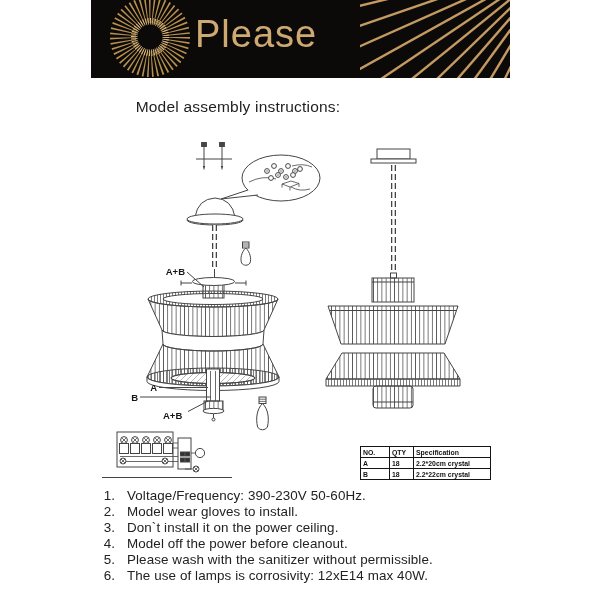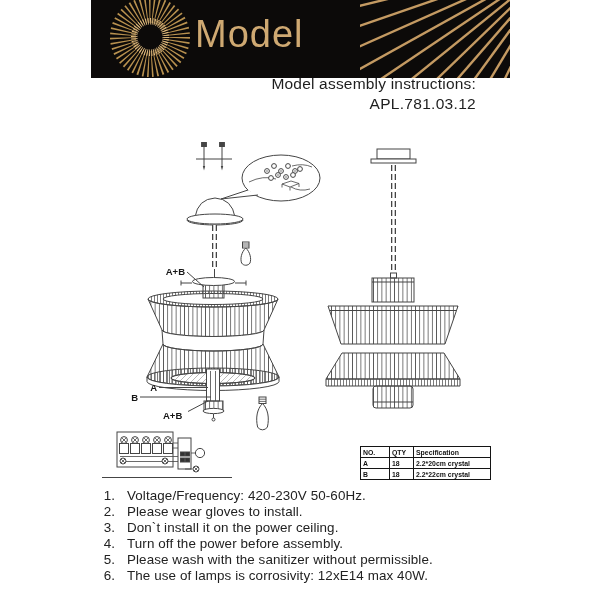--- a/index.html
+++ b/index.html
@@ -5,21 +5,21 @@
   html,body{margin:0;padding:0;background:#fff;}
   .page{position:relative;width:600px;height:600px;background:#ffffff;overflow:hidden;
         font-family:"Liberation Sans",sans-serif;color:#1e1e1e;}
   
   .banner{position:absolute;left:91px;top:0;width:419px;height:78px;background:#0c0a09;overflow:hidden;}
   .logo{position:absolute;left:7px;top:-5px;}
   .brand{position:absolute;left:104px;top:13px;font-size:38px;font-weight:400;
          letter-spacing:1px;color:#cfa972;}
   .rays{position:absolute;right:0;top:0;}
   
-  .titles{position:absolute;left:0;top:75px;width:476px;text-align:right;}
+  .titles{position:absolute;left:0;top:98px;width:476px;text-align:center;}
   .t1{font-size:15.5px;font-weight:500;letter-spacing:.2px;}
   .t2{font-size:15.5px;font-weight:500;letter-spacing:.3px;margin-top:2px;}
   
   .diag{position:absolute;left:90px;top:135px;}
   .diag path,.diag line,.diag rect,.diag ellipse,.diag circle,.diag polyline{stroke:#454545;stroke-width:1;}
   .diag .pat{stroke:#5a5a5a;stroke-width:.85;}
   .diag .pat2{stroke:#5a5a5a;stroke-width:.8;}
   .diag .path3{stroke:#8a8a8a;stroke-width:.6;}
   .diag .thin{stroke-width:.8;}
   .diag .chain-o{stroke-width:5;stroke-dasharray:6 3;}
@@ -42,41 +42,40 @@
 <body>
 
 <div class="page">
 
   <div class="banner">
     <svg class="logo" width="104" height="84" viewBox="-52 -42 104 84">
       <circle r="27" fill="none" stroke="#b8914f" stroke-width="26" stroke-dasharray="1.2 2.4"></circle>
       <circle r="15.5" fill="none" stroke="#e2bd82" stroke-width="7" stroke-dasharray="0.9 1.3"></circle>
       <circle r="12.5" fill="#0c0a09" style="stroke:none"></circle>
     </svg>
-    <div class="brand">Model</div>
+    <div class="brand">Please</div>
     <svg class="rays" width="150" height="78" viewBox="0 0 150 78">
       <g stroke="#c49a62" stroke-width="2.4" fill="none">
         <line x1="205" y1="-45" x2="-57" y2="20"></line>
         <line x1="205" y1="-45" x2="-50" y2="43"></line>
         <line x1="205" y1="-45" x2="-42" y2="65"></line>
         <line x1="205" y1="-45" x2="-31" y2="86"></line>
         <line x1="205" y1="-45" x2="-19" y2="106"></line>
         <line x1="205" y1="-45" x2="-5" y2="125"></line>
         <line x1="205" y1="-45" x2="11" y2="143"></line>
         <line x1="205" y1="-45" x2="28" y2="159"></line>
         <line x1="205" y1="-45" x2="46" y2="173"></line>
         <line x1="205" y1="-45" x2="66" y2="186"></line>
         <line x1="205" y1="-45" x2="87" y2="198"></line>
       </g>
     </svg>
   </div>
 
   <div class="titles">
     <div class="t1">Model assembly instructions:</div>
-    <div class="t2">APL.781.03.12</div>
   </div>
 
   <svg class="diag" width="420" height="360" viewBox="0 0 420 360">
     <defs>
       <pattern id="ribs" width="4.2" height="8" patternUnits="userSpaceOnUse">
         <path class="pat" d="M2.1,0 V8" fill="none"></path>
       </pattern>
       <pattern id="ribs2" width="3" height="8" patternUnits="userSpaceOnUse">
         <path class="pat2" d="M1.5,0 V8" fill="none"></path>
       </pattern>
@@ -273,21 +272,21 @@
       </tr>
       <tr>
         <td>B</td>
         <td>18</td>
         <td>2.2*22cm crystal</td>
       </tr>
     </tbody>
   </table>
 
   <ol class="instructions">
-    <li>Voltage/Frequency: 420-230V 50-60Hz.</li>
-    <li>Please wear gloves to install.</li>
+    <li>Voltage/Frequency: 390-230V 50-60Hz.</li>
+    <li>Model wear gloves to install.</li>
     <li>Don`t install it on the power ceiling.</li>
-    <li>Turn off the power before assembly.</li>
+    <li>Model off the power before cleanout.</li>
     <li>Please wash with the sanitizer without permissible.</li>
     <li>The use of lamps is corrosivity: 12xE14 max 40W.</li>
   </ol>
 
 </div>
 
 </body></html>

